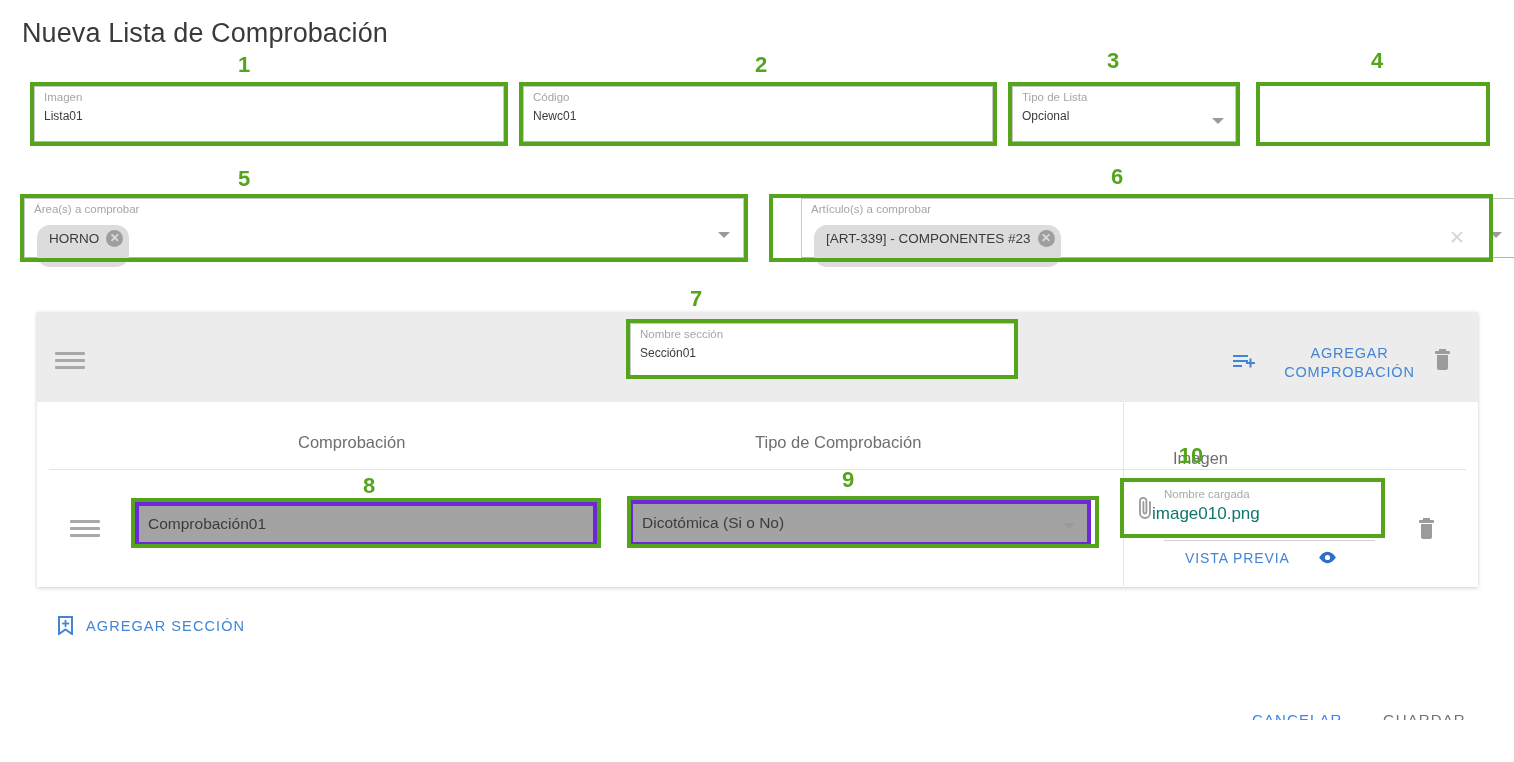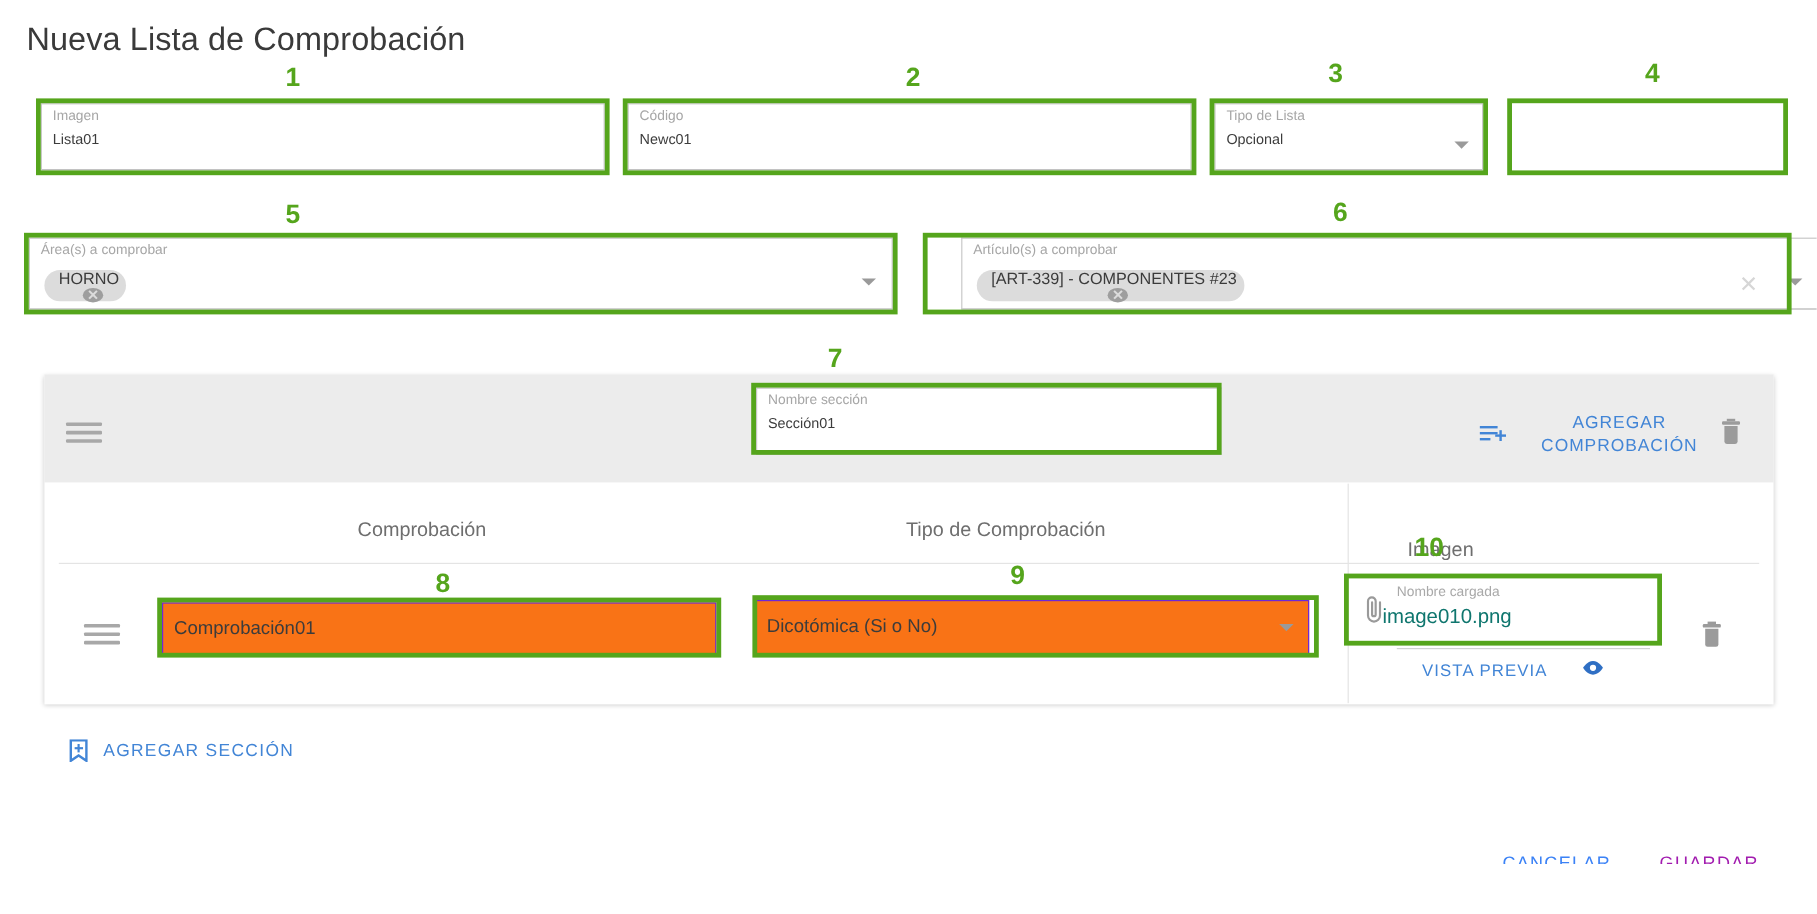--- a/index.html
+++ b/index.html
@@ -80,25 +80,24 @@
   }
 
   
   .chip {
     position: absolute;
     display: inline-flex;
     align-items: center;
     height: 26px;
     background: #dcdcdc;
     border-radius: 13px;
-    padding: 0 6px 0 12px;
+    padding: 0 6px 16px 12px;
     font-size: 13.5px;
     color: #3b3b3b;
     white-space: nowrap;
-    flex-direction: column;
   }
   .chip .chip-x {
     display: inline-flex;
     align-items: center;
     justify-content: center;
     width: 17px; height: 17px;
     border-radius: 50%;
     background: #9e9e9e;
     color: #dcdcdc;
     font-size: 12px;
@@ -189,22 +188,22 @@
   }
   .vert-divider {
     position: absolute;
     width: 1px;
     background: #e4e4e4;
   }
 
   .plain-input {
     position: absolute;
     box-sizing: border-box;
-    background: #f97316;
-    border: 1px solid #6d28d9;
+    background: #a3a3a3;
+    border: 4px solid #6d28d9;
   }
   .plain-input .ivalue {
     position: absolute;
     left: 9px;
     top: 50%;
     transform: translateY(-50%);
     font-size: 15.5px;
     color: #3c3c3c;
     white-space: nowrap;
   }
@@ -269,21 +268,21 @@
   }
   .cancel-btn {
     position: absolute;
     color: #3b82f6;
     font-size: 15px;
     letter-spacing: 1.1px;
     white-space: nowrap;
   }
   .save-btn {
     position: absolute;
-    color: #a21caf;
+    color: #737373;
     font-size: 15px;
     letter-spacing: 1.1px;
     white-space: nowrap;
   }
 
   .watermark {
     position: absolute;
     color: #d8d8d8;
     font-size: 28px;
     white-space: nowrap;

